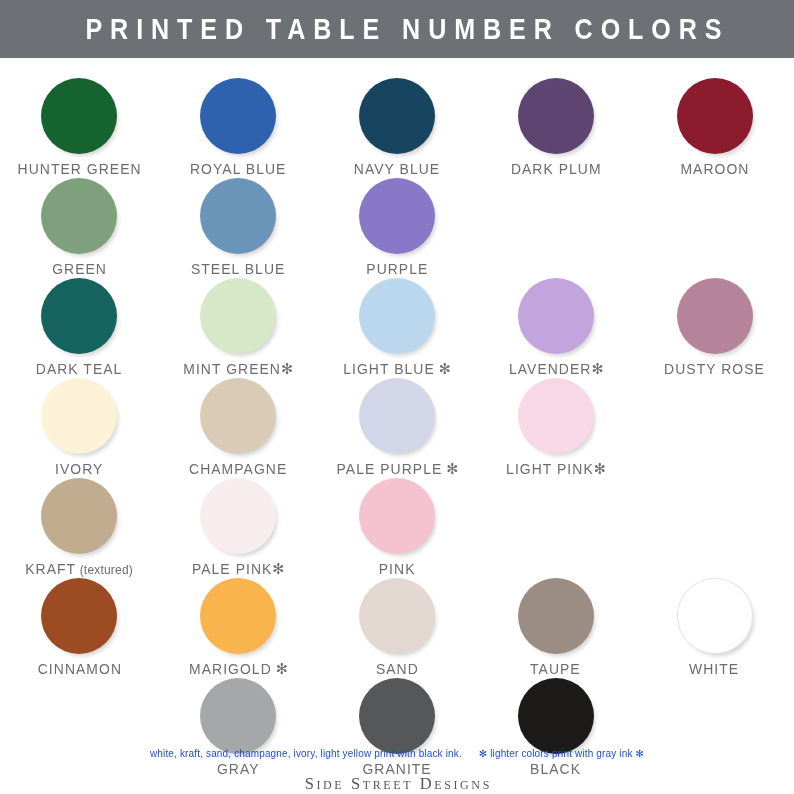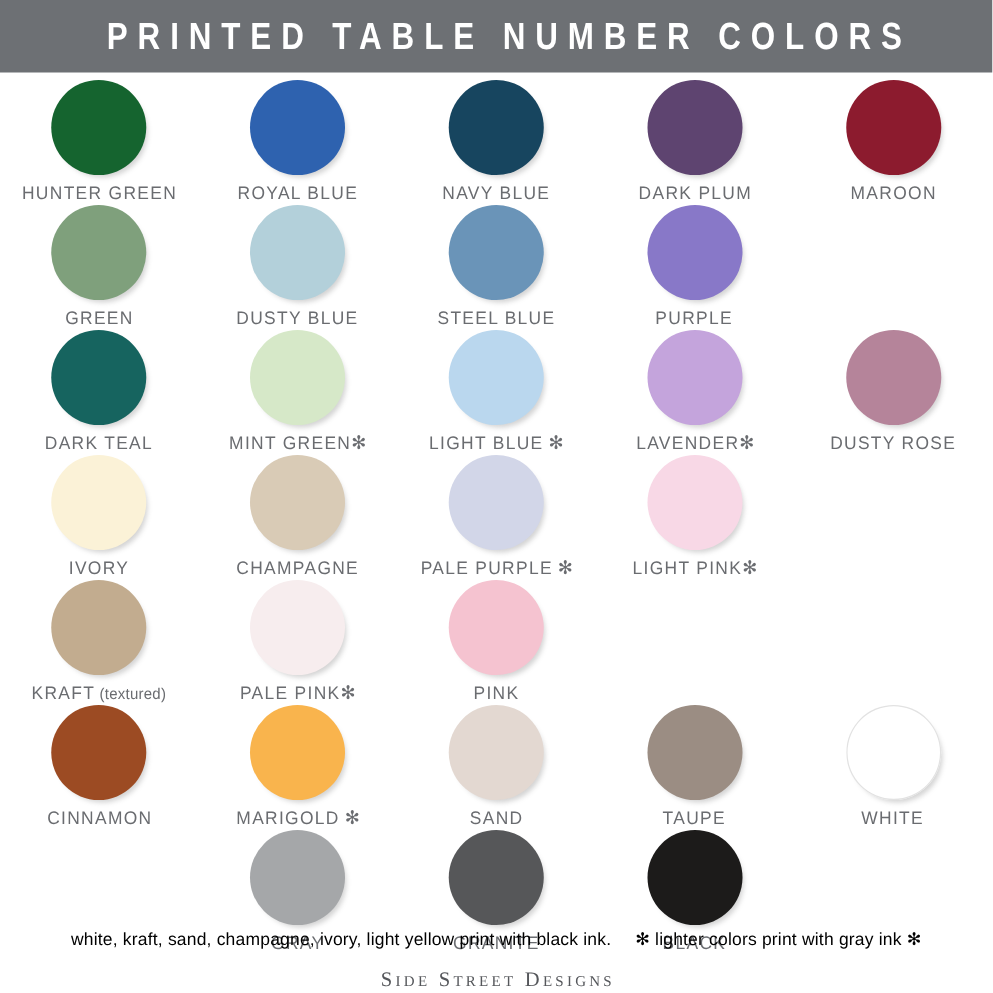--- a/index.html
+++ b/index.html
@@ -32,21 +32,21 @@
     font-size: 27px;
     font-weight: 700;
     letter-spacing: 8.5px;
     text-indent: 8.5px;
     transform: scaleX(0.93) scaleY(1.12);
     white-space: nowrap;
   }
 
   
   .grid {
-    padding-top: 6px;
+    padding-top: 20px;
   }
   .row {
     display: flex;
     height: 100px;
   }
   .cell {
     width: 158.8px;
     display: flex;
     flex-direction: column;
     align-items: center;
@@ -94,23 +94,23 @@
 
   
   .footer {
     position: absolute;
     left: 0;
     right: 0;
     bottom: 0;
     text-align: center;
   }
   .footer-note {
-    color: #000000;
-    font-family: "Liberation Sans", sans-serif;
-    font-size: 14px;
+    color: #1d4ed8;
+    font-family: "Liberation Sans", sans-serif;
+    font-size: 10px;
     letter-spacing: 0.15px;
     white-space: nowrap;
     text-align: center;
   }
   .footer-note .sep { display: inline-block; width: 11px; }
   .brand {
     margin-top: 15px;
     color: #55575b;
     font-family: "Liberation Serif", serif;
     font-size: 16.5px;
@@ -149,24 +149,20 @@
         <div class="swatch" style="background: rgb(140, 27, 46);"></div>
         <div class="label">MAROON<span class="star"></span><span class="note"></span></div>
       </div>
     </div>
     <div class="row">
       <div class="cell">
         <div class="swatch" style="background: rgb(127, 160, 124);"></div>
         <div class="label">GREEN<span class="star"></span><span class="note"></span></div>
       </div>
       <div class="cell">
-        <div class="swatch" style="background: rgb(179, 208, 218);"></div>
-        <div class="label">DUSTY BLUE<span class="star"></span><span class="note"></span></div>
-      </div>
-      <div class="cell">
         <div class="swatch" style="background: rgb(106, 148, 184);"></div>
         <div class="label">STEEL BLUE<span class="star"></span><span class="note"></span></div>
       </div>
       <div class="cell">
         <div class="swatch" style="background: rgb(136, 120, 200);"></div>
         <div class="label">PURPLE<span class="star"></span><span class="note"></span></div>
       </div>
     </div>
     <div class="row">
       <div class="cell">

